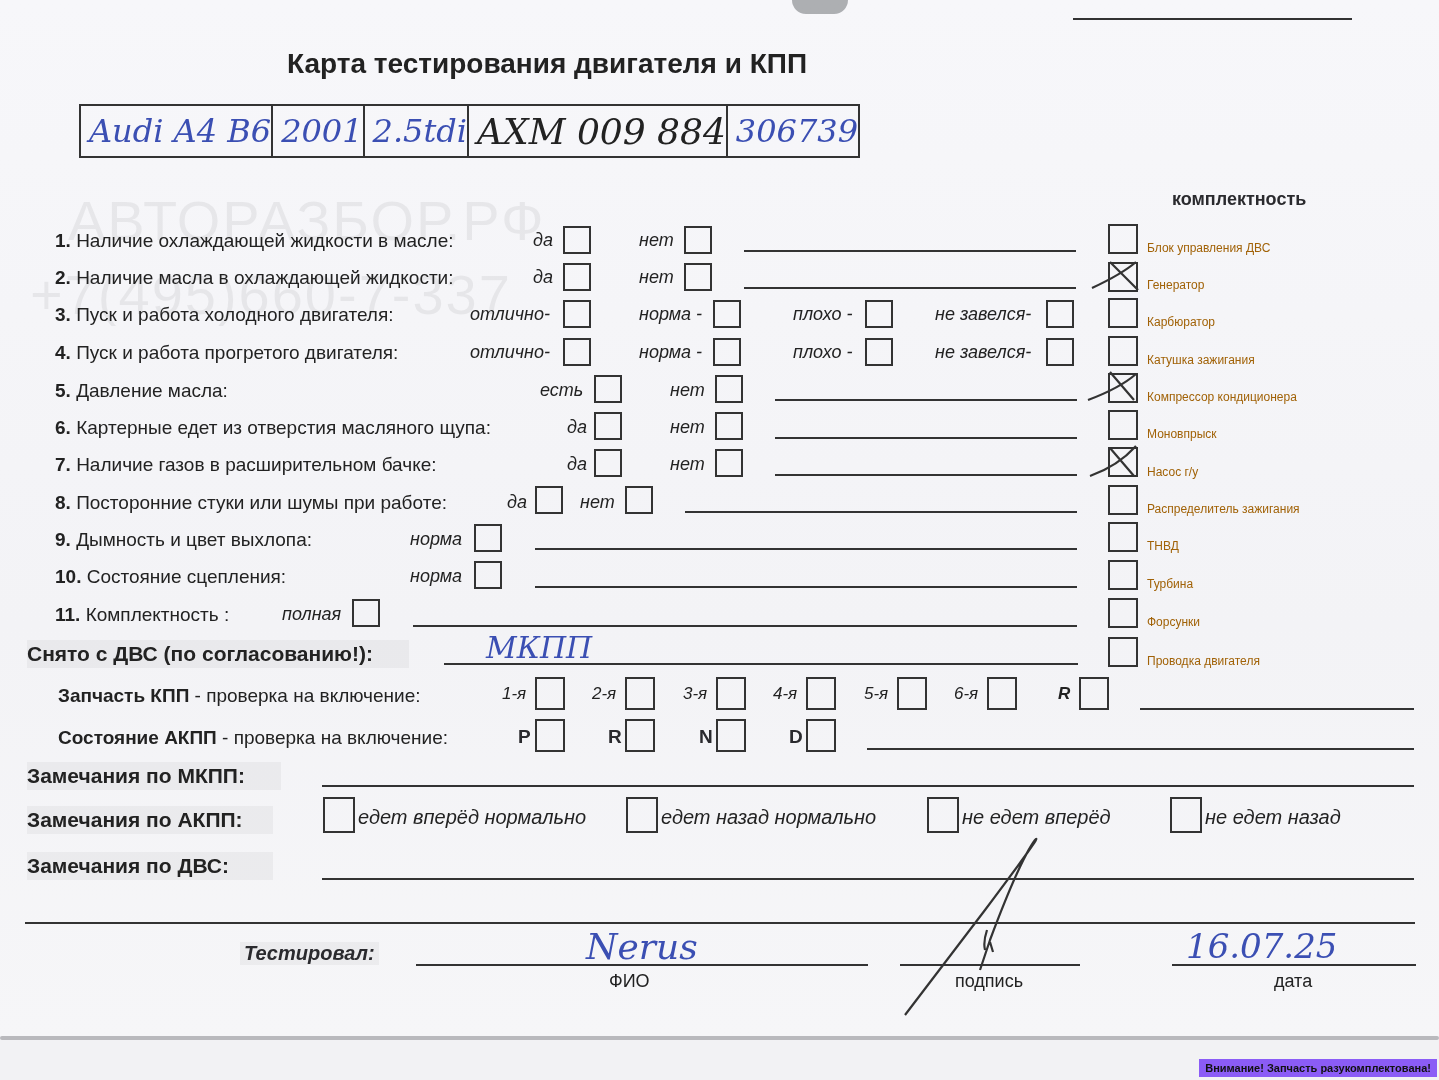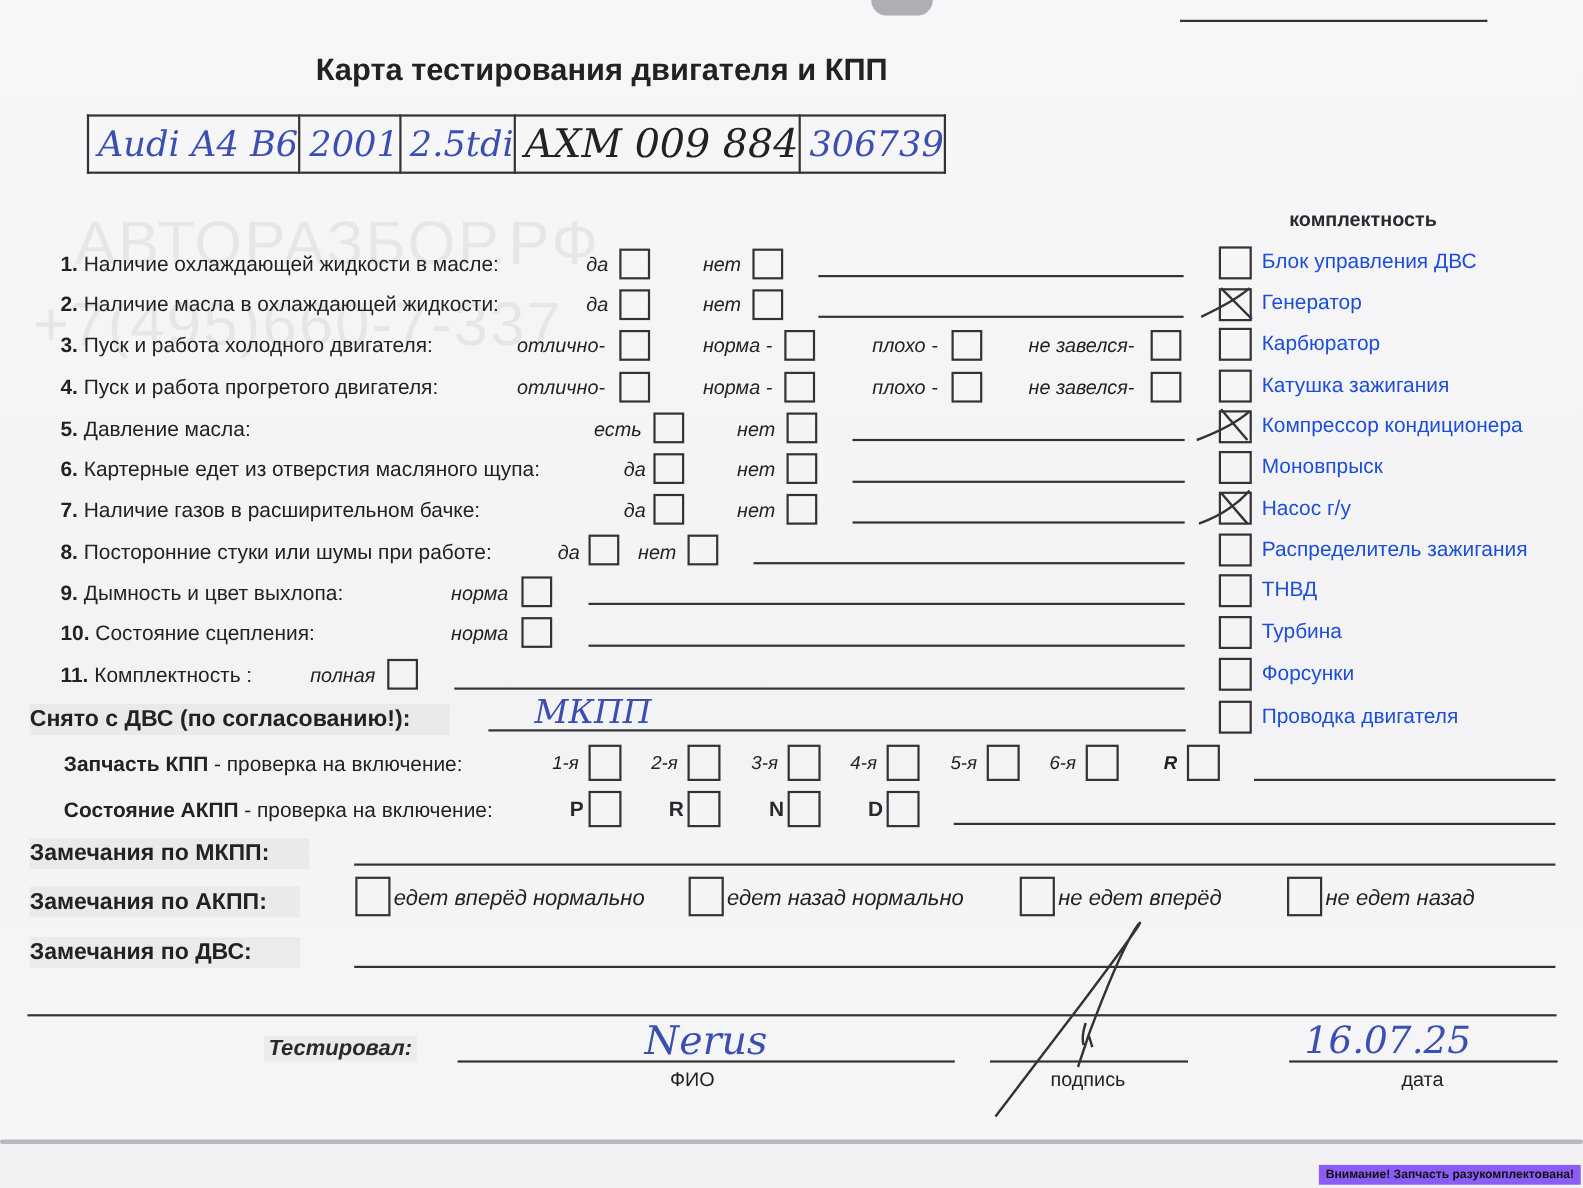--- a/index.html
+++ b/index.html
@@ -30,21 +30,21 @@
 
   .autobox { position:absolute; left:1073px; top:18px; width:275px; border:2px solid #333; border-bottom:none; }
   .autobox .top { height:56px; border-bottom:2px solid #333; padding-left:18px; }
   .autobox .lbl { height:26px; text-align:center; font-weight:bold; font-size:18px; line-height:26px; }
 
   .q { font-size:19px; color:#222; }
   .q .n { font-weight:bold; }
   .opt { font-size:18px; font-style:italic; color:#222; }
   .box { position:absolute; width:28px; height:28px; border:2px solid #333; background:transparent; box-sizing:border-box; }
   .line { position:absolute; height:0; border-top:2px solid #333; }
-  .komp-lbl { font-size:19px; color:#1d4ed8; }
+  .komp-lbl { font-size:12px; color:#a16207;margin-top:13px; }
   .sec { font-size:21px; font-weight:bold; color:#222; background:rgba(0,0,0,0.04); }
   .sub { font-size:19px; color:#222; }
   .caption { font-size:18px; color:#222; }
   .xmark { position:absolute; width:36px; height:36px; }
   .warning { position:absolute; right:2px; bottom:3px; background:#8b5cf6; font-size:11px; font-weight:bold; padding:3px 6px; color:#111; }
 </style>
 </head>
 <body>
 
 <div class="paper"></div>

